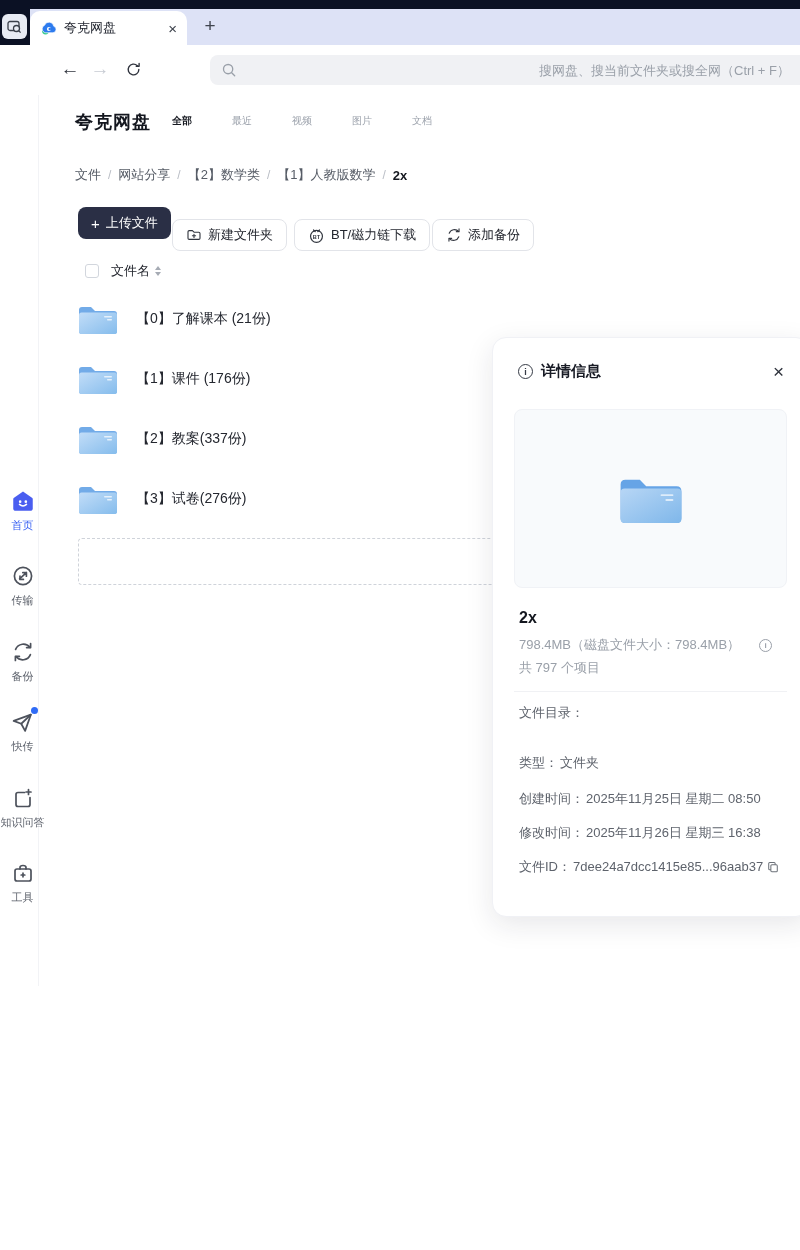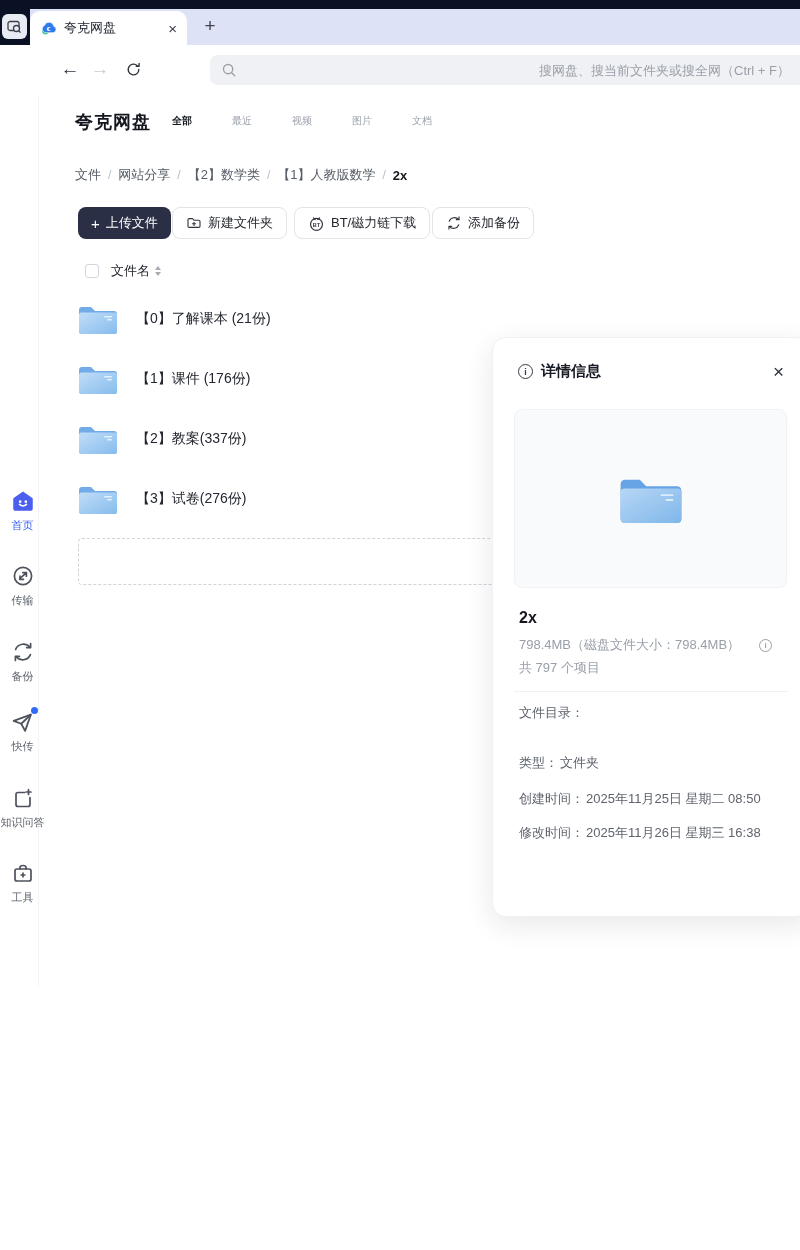--- a/index.html
+++ b/index.html
@@ -36,21 +36,21 @@
   .page-title { position:absolute; left:75px; top:110px; font-size:18px; font-weight:bold; color:#14171f; letter-spacing:1px; }
   .filter-tabs { position:absolute; left:172px; top:114px; display:flex; gap:40px; }
   .ftab { font-size:10px; color:#9ba1ab; white-space:nowrap; }
   .ftab.active { color:#171a22; font-weight:bold; }
   .breadcrumb { position:absolute; left:75px; top:166px; font-size:13px; color:#565c66; display:flex; align-items:center; white-space:nowrap; }
   .crumb-sep { color:#b9bdc5; margin:0 7px; font-size:12px; }
   .crumb-current { color:#15181f; font-weight:bold; }
   .actions { position:absolute; left:78px; top:207px; height:32px; }
   .btn { position:absolute; top:0; height:32px; display:inline-flex; align-items:center; gap:6px; border-radius:8px; font-size:13px; padding:0 13px; white-space:nowrap; }
   .btn-primary { background:#2a2f45; color:#ffffff; }
-  .btn-outline { background:#ffffff; border:1px solid #e2e4e9; color:#23262e; }
+  .btn-outline { background:#ffffff; border:1px solid #e2e4e9; color:#23262e;margin-top:12px; }
   .list-header { position:absolute; left:85px; top:262px; display:flex; align-items:center; }
   .checkbox { width:14px; height:14px; border:1.4px solid #d2d6dd; border-radius:3px; background:#fff; }
   .col-label { font-size:13px; color:#23262e; margin-left:12px; }
   .sort { display:inline-flex; flex-direction:column; gap:2px; margin-left:5px; vertical-align:middle; }
   .sort i { display:block; width:0; height:0; border-left:3.5px solid transparent; border-right:3.5px solid transparent; }
   .sort .up { border-bottom:4px solid #a6abb4; }
   .sort .dn { border-top:4px solid #a6abb4; }
   .file-row { position:absolute; left:78px; width:400px; height:56px; display:flex; align-items:center; }
   .file-row .name { margin-left:18px; font-size:14px; color:#24272f; white-space:nowrap; }
   .drop-zone { position:absolute; left:78px; top:538px; width:700px; height:47px; border:1px dashed #cfd3da; border-radius:4px; }
@@ -329,20 +329,27 @@
       <span class="meta-value">文件夹</span>
     </div>
     <div class="meta-row" style="top:452px;">
       <span class="meta-label">创建时间：</span>
       <span class="meta-value">2025年11月25日 星期二 08:50</span>
     </div>
     <div class="meta-row" style="top:486px;">
       <span class="meta-label">修改时间：</span>
       <span class="meta-value">2025年11月26日 星期三 16:38</span>
     </div>
+    <div class="meta-row" style="top:520px;">
+      <span class="meta-label">文件ID：</span>
+      <span class="meta-value"><span>7dee24a7dcc1415e85...96aab37</span><svg class="icon-inline" width="12" height="12" viewBox="0 0 14 14" fill="none" stroke="#6b7078" stroke-width="1.2">
+            <rect x="4.5" y="4.5" width="7.5" height="8" rx="1.2"></rect>
+            <path d="M9.5 4.5 V3 Q9.5 1.8 8.3 1.8 H3.2 Q2 1.8 2 3 V9 Q2 10.2 3.2 10.2 H4.5"></path>
+          </svg></span>
+    </div>
   </div>
 
   <div class="stamp">
     <div class="stamp-inner">
       <span class="stamp-text">课件站</span>
     </div>
   </div>
 
 </div>
 

